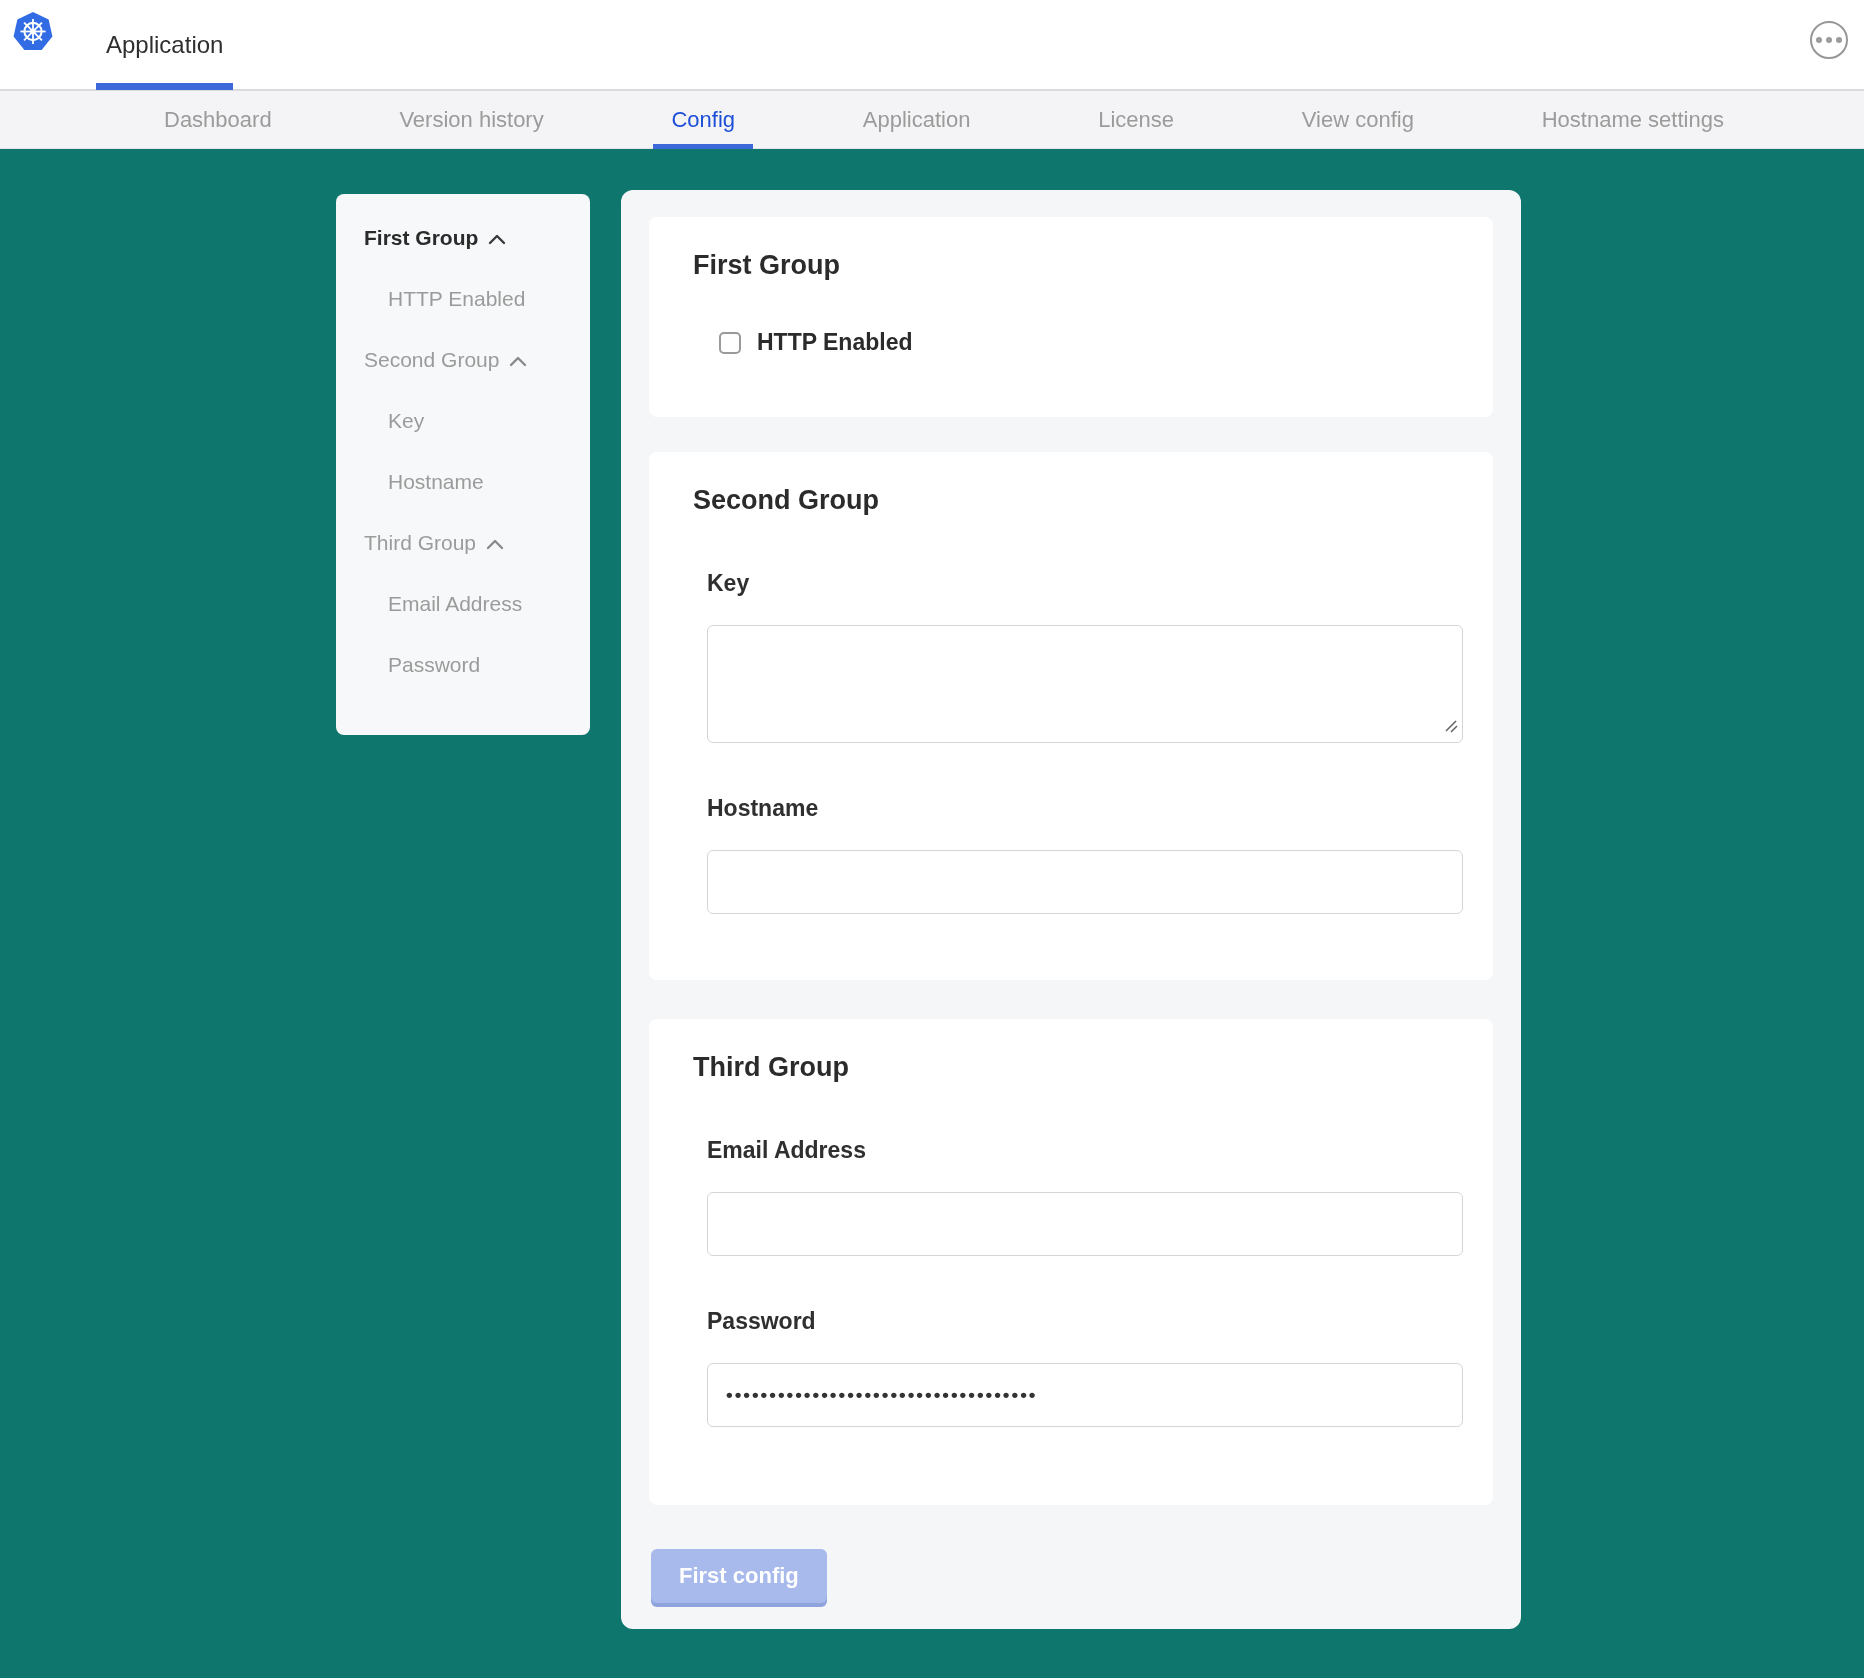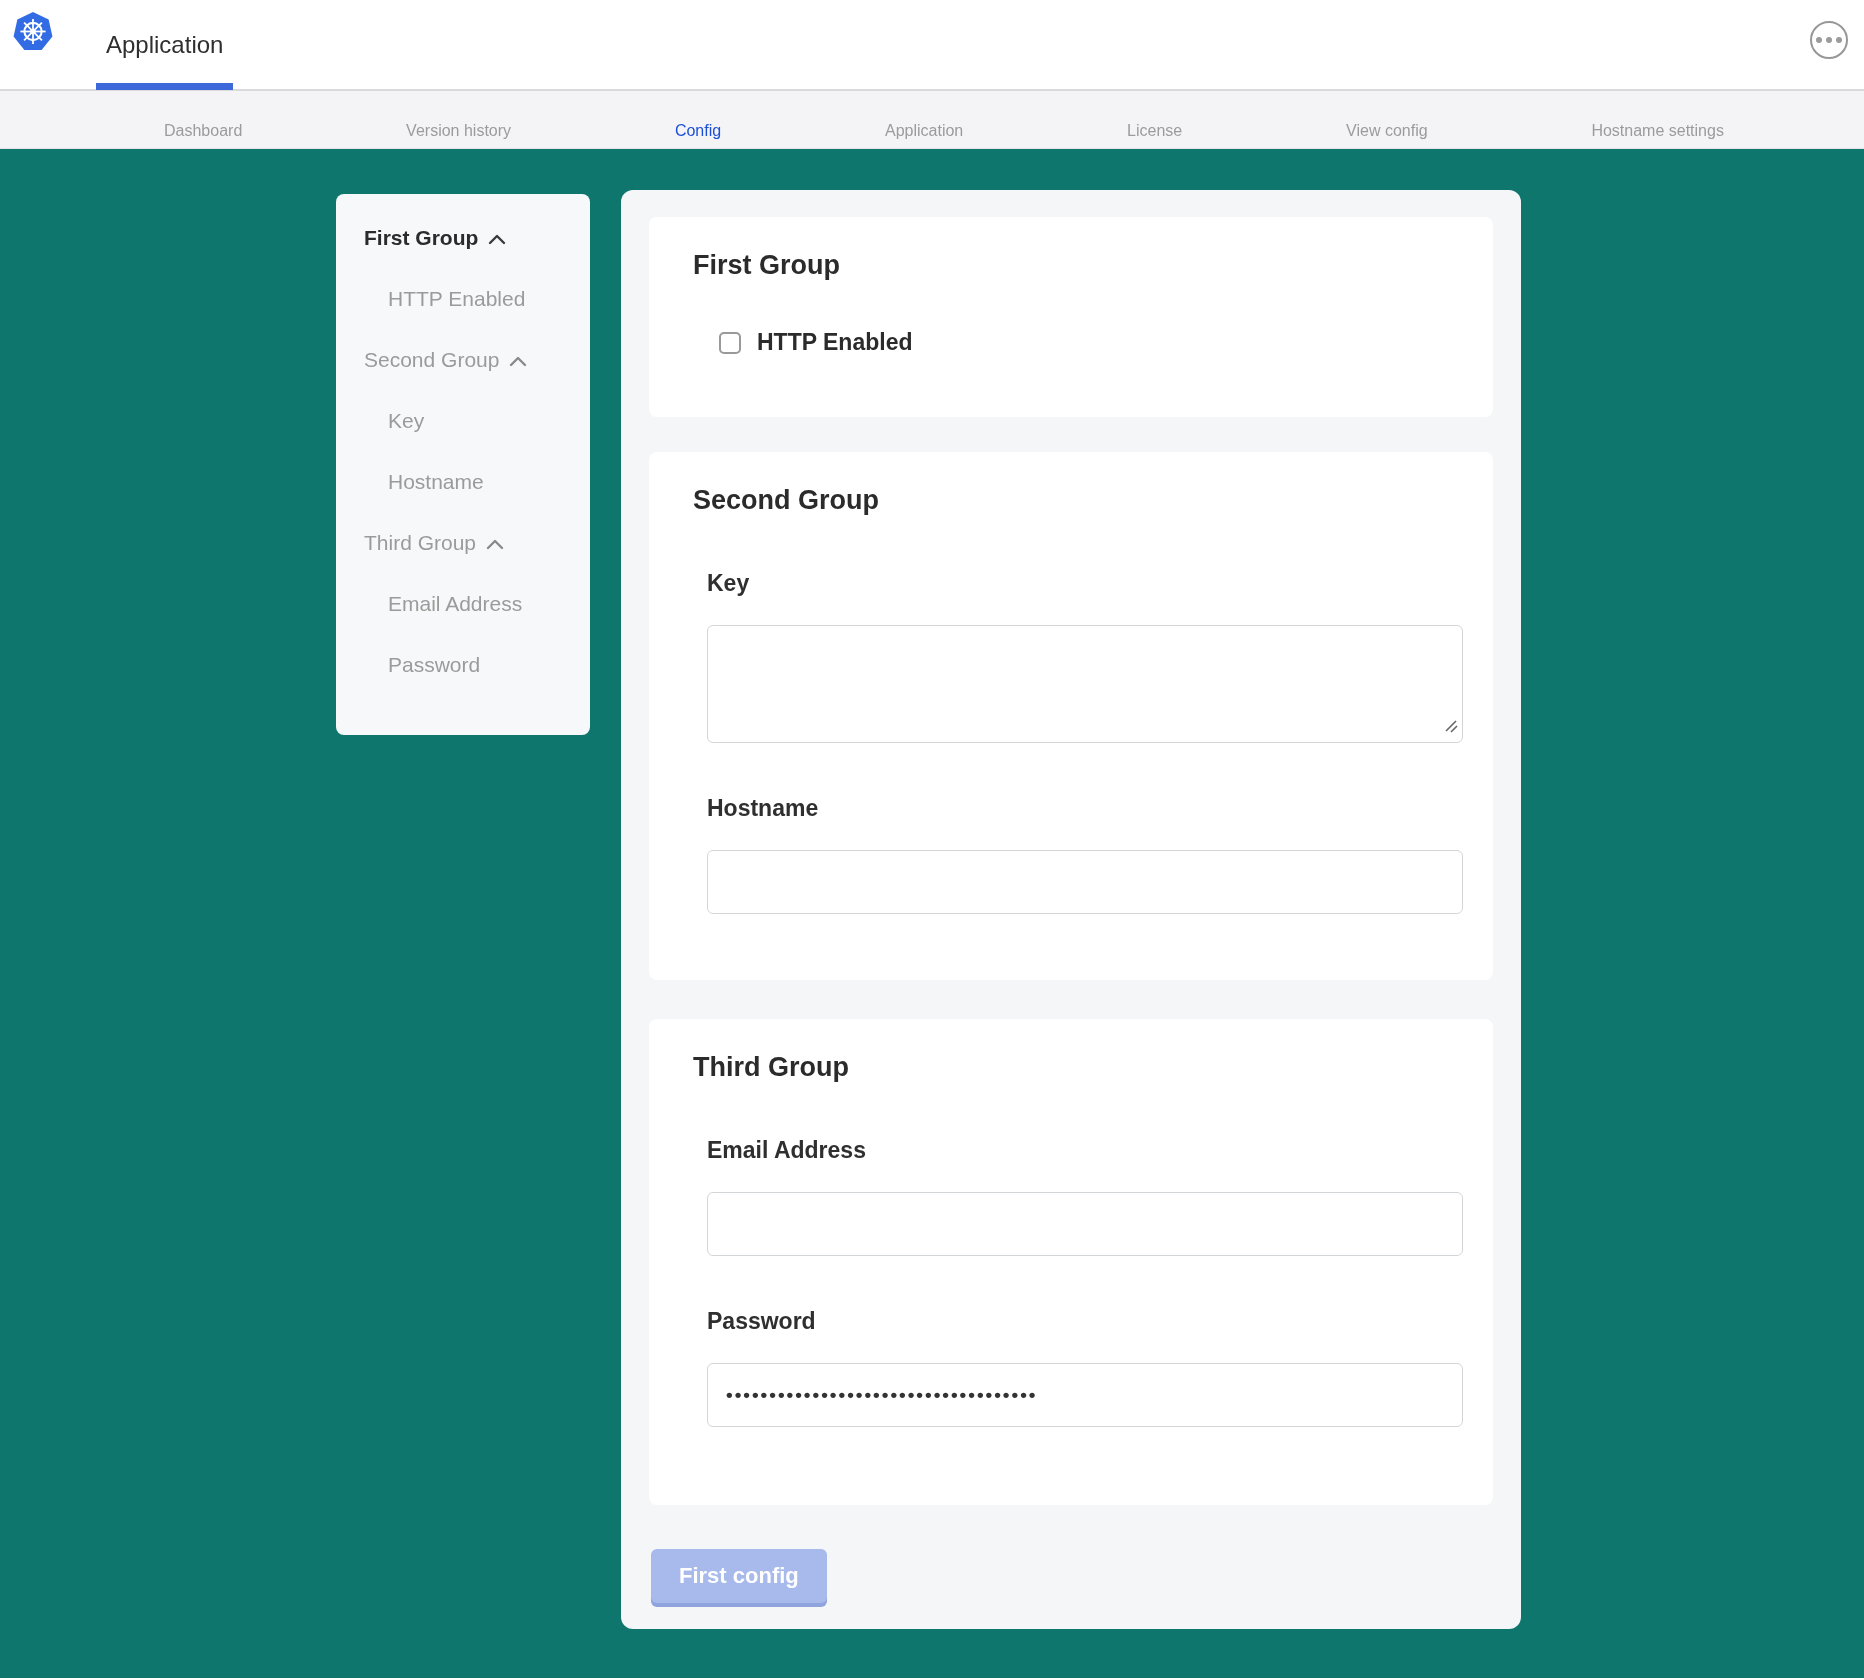--- a/index.html
+++ b/index.html
@@ -17,21 +17,21 @@
     height:7px; background:#3d68da; }
   .more-btn { position:absolute; right:16px; top:21px; width:38px; height:38px;
     border:2px solid #979797; border-radius:50%; background:#fff;
     display:flex; align-items:center; justify-content:center; gap:4px; cursor:pointer; }
   .more-btn i { width:6px; height:6px; border-radius:50%; background:#9b9b9b; }
 
   
   .subnav { height:58px; background:#f4f4f6; border-bottom:1px solid #e4e4e6;
     display:flex; justify-content:space-between; padding:0 122px 0 146px; }
   .nav-tab { position:relative; display:flex; align-items:center; height:100%;
-    padding:0 18px; font-size:16px; color:#9b9b9b; cursor:pointer; white-space:nowrap;margin-top:11px; }
+    padding:0 18px; font-size:22px; color:#9b9b9b; cursor:pointer; white-space:nowrap; }
   .nav-tab.active { color:#1d4ed8; font-weight:400; }
   .nav-tab.active::after { content:""; position:absolute; left:0; right:0; bottom:-1px;
     height:5px; background:#3d68da; }
 
   
   .content { position:relative; width:100%; height:1529px; background:#0f766e; }
 
   .sidebar { position:absolute; left:336px; top:45px; width:254px; height:541px;
     background:#f7f8f9; border-radius:8px; padding:30px 0 0 28px; }
   .side-item { display:flex; align-items:center; gap:10px; margin-bottom:33px;

